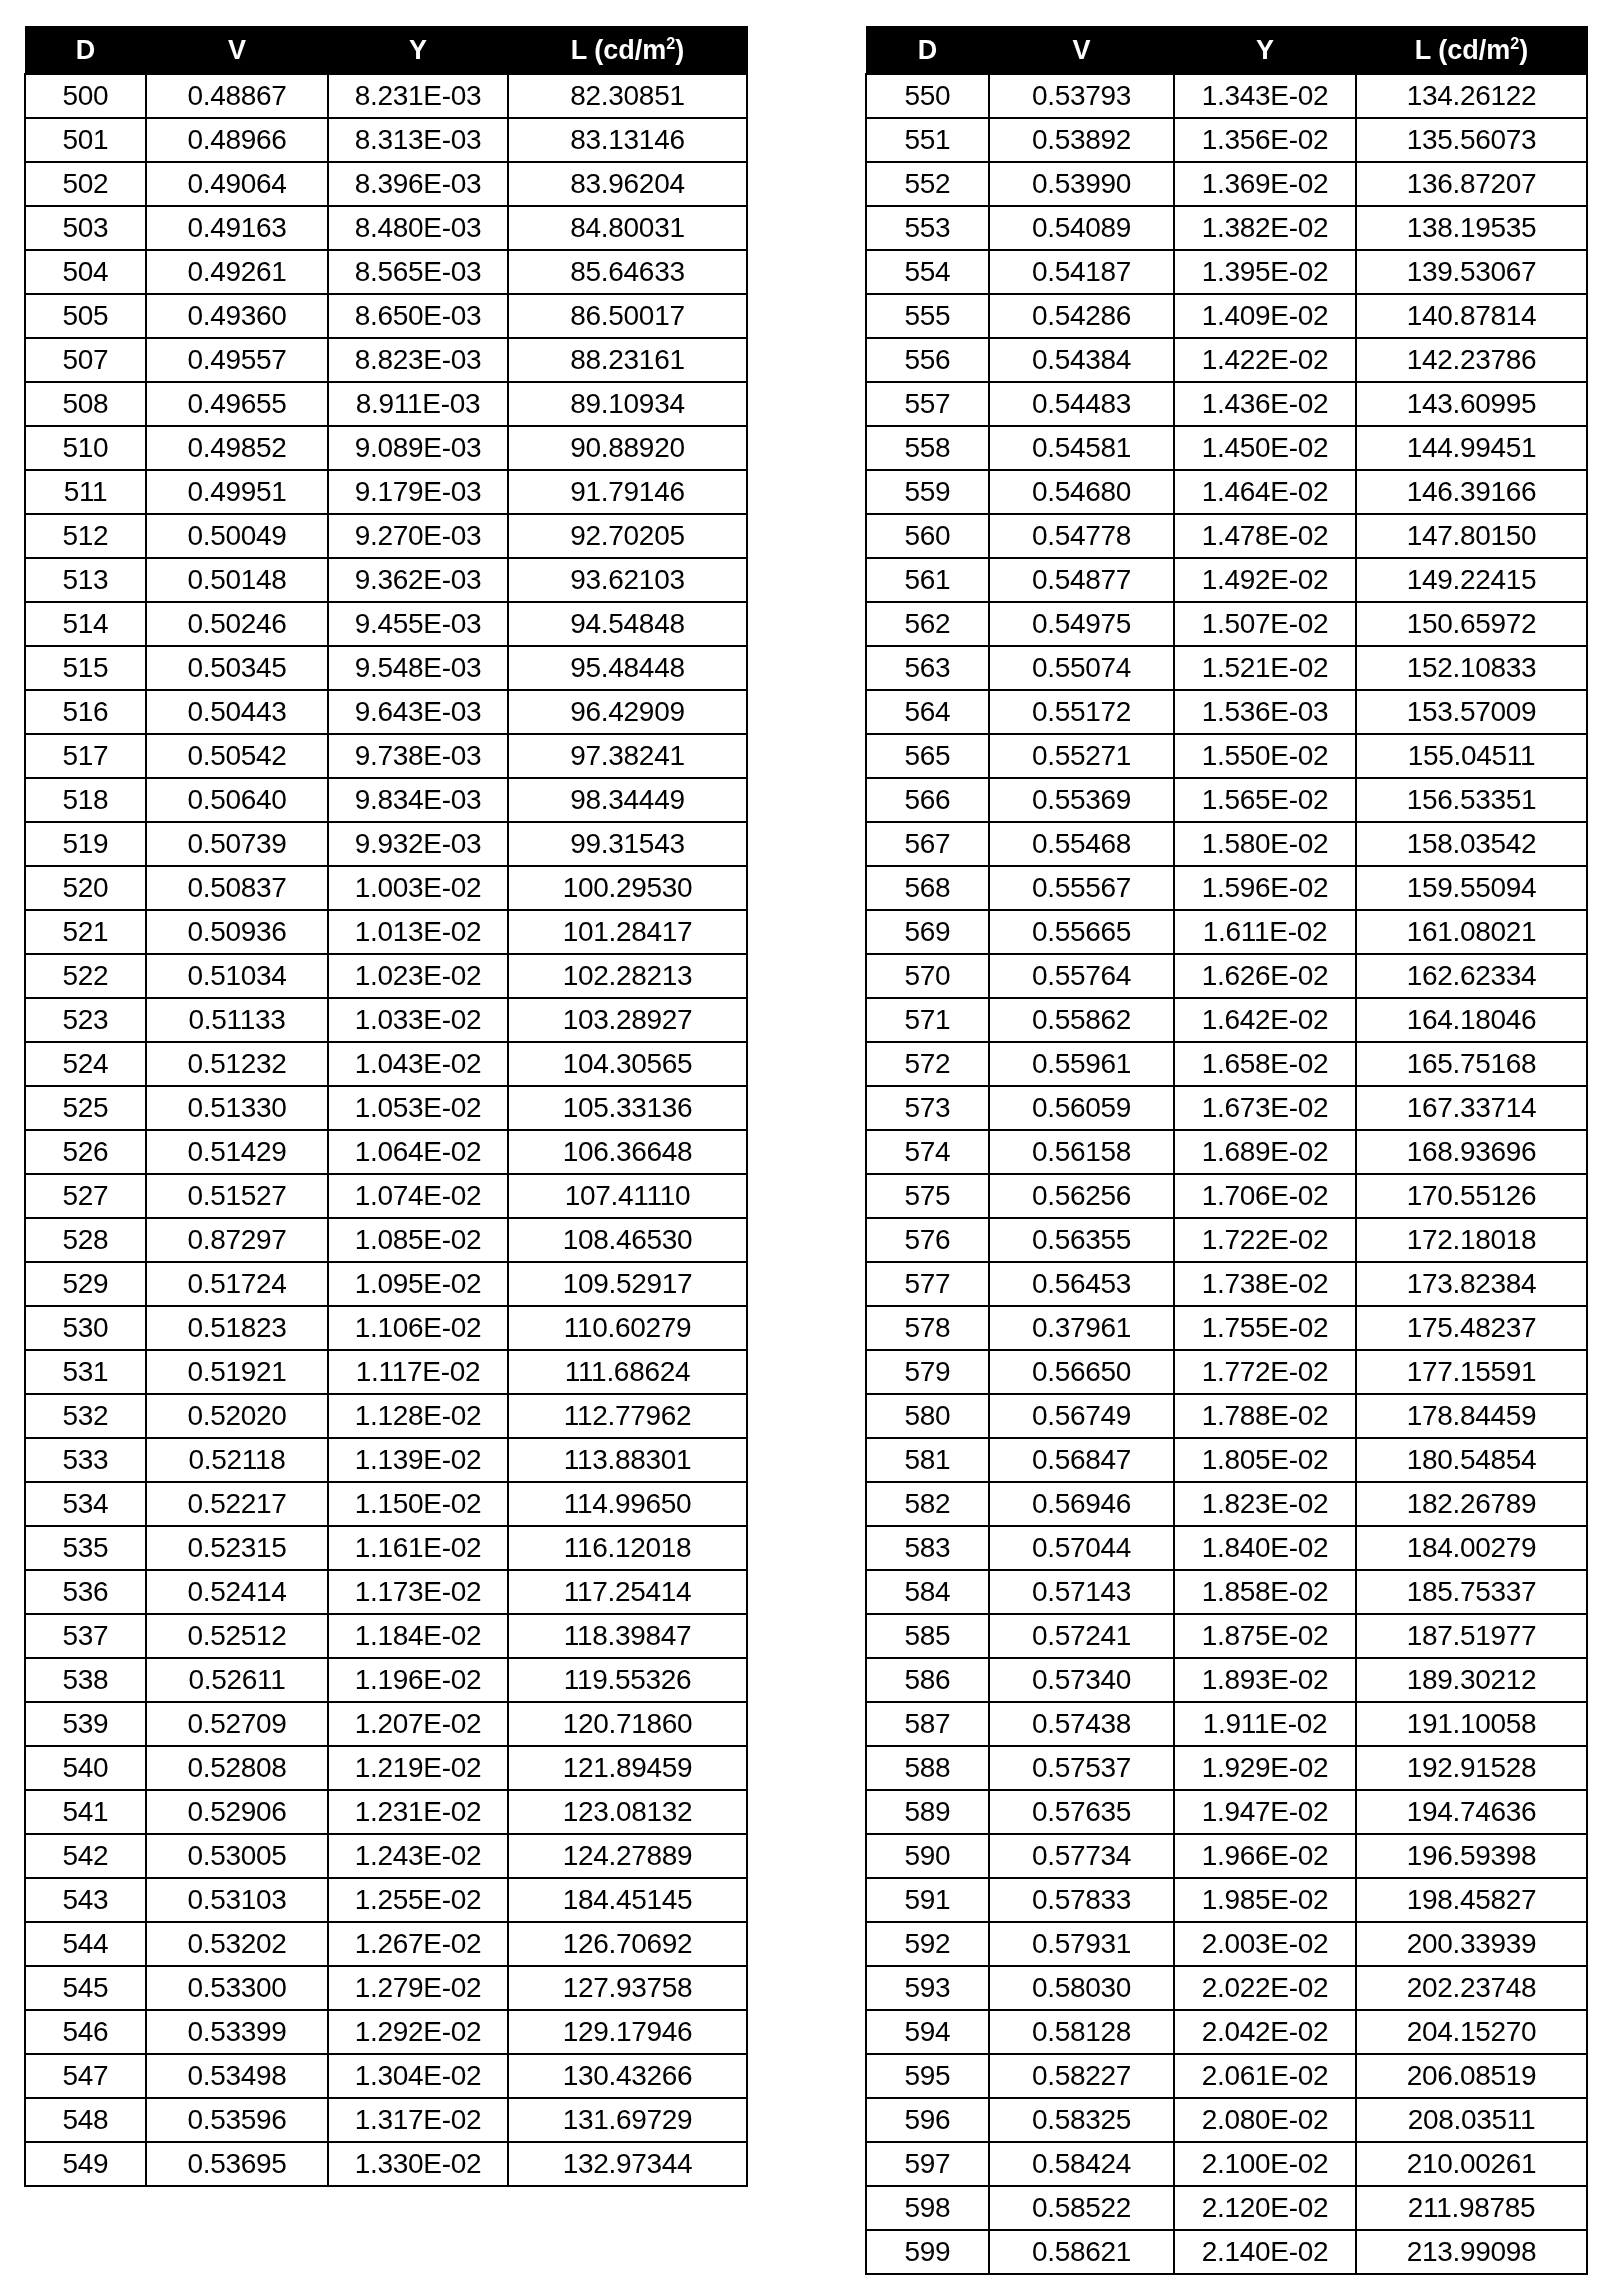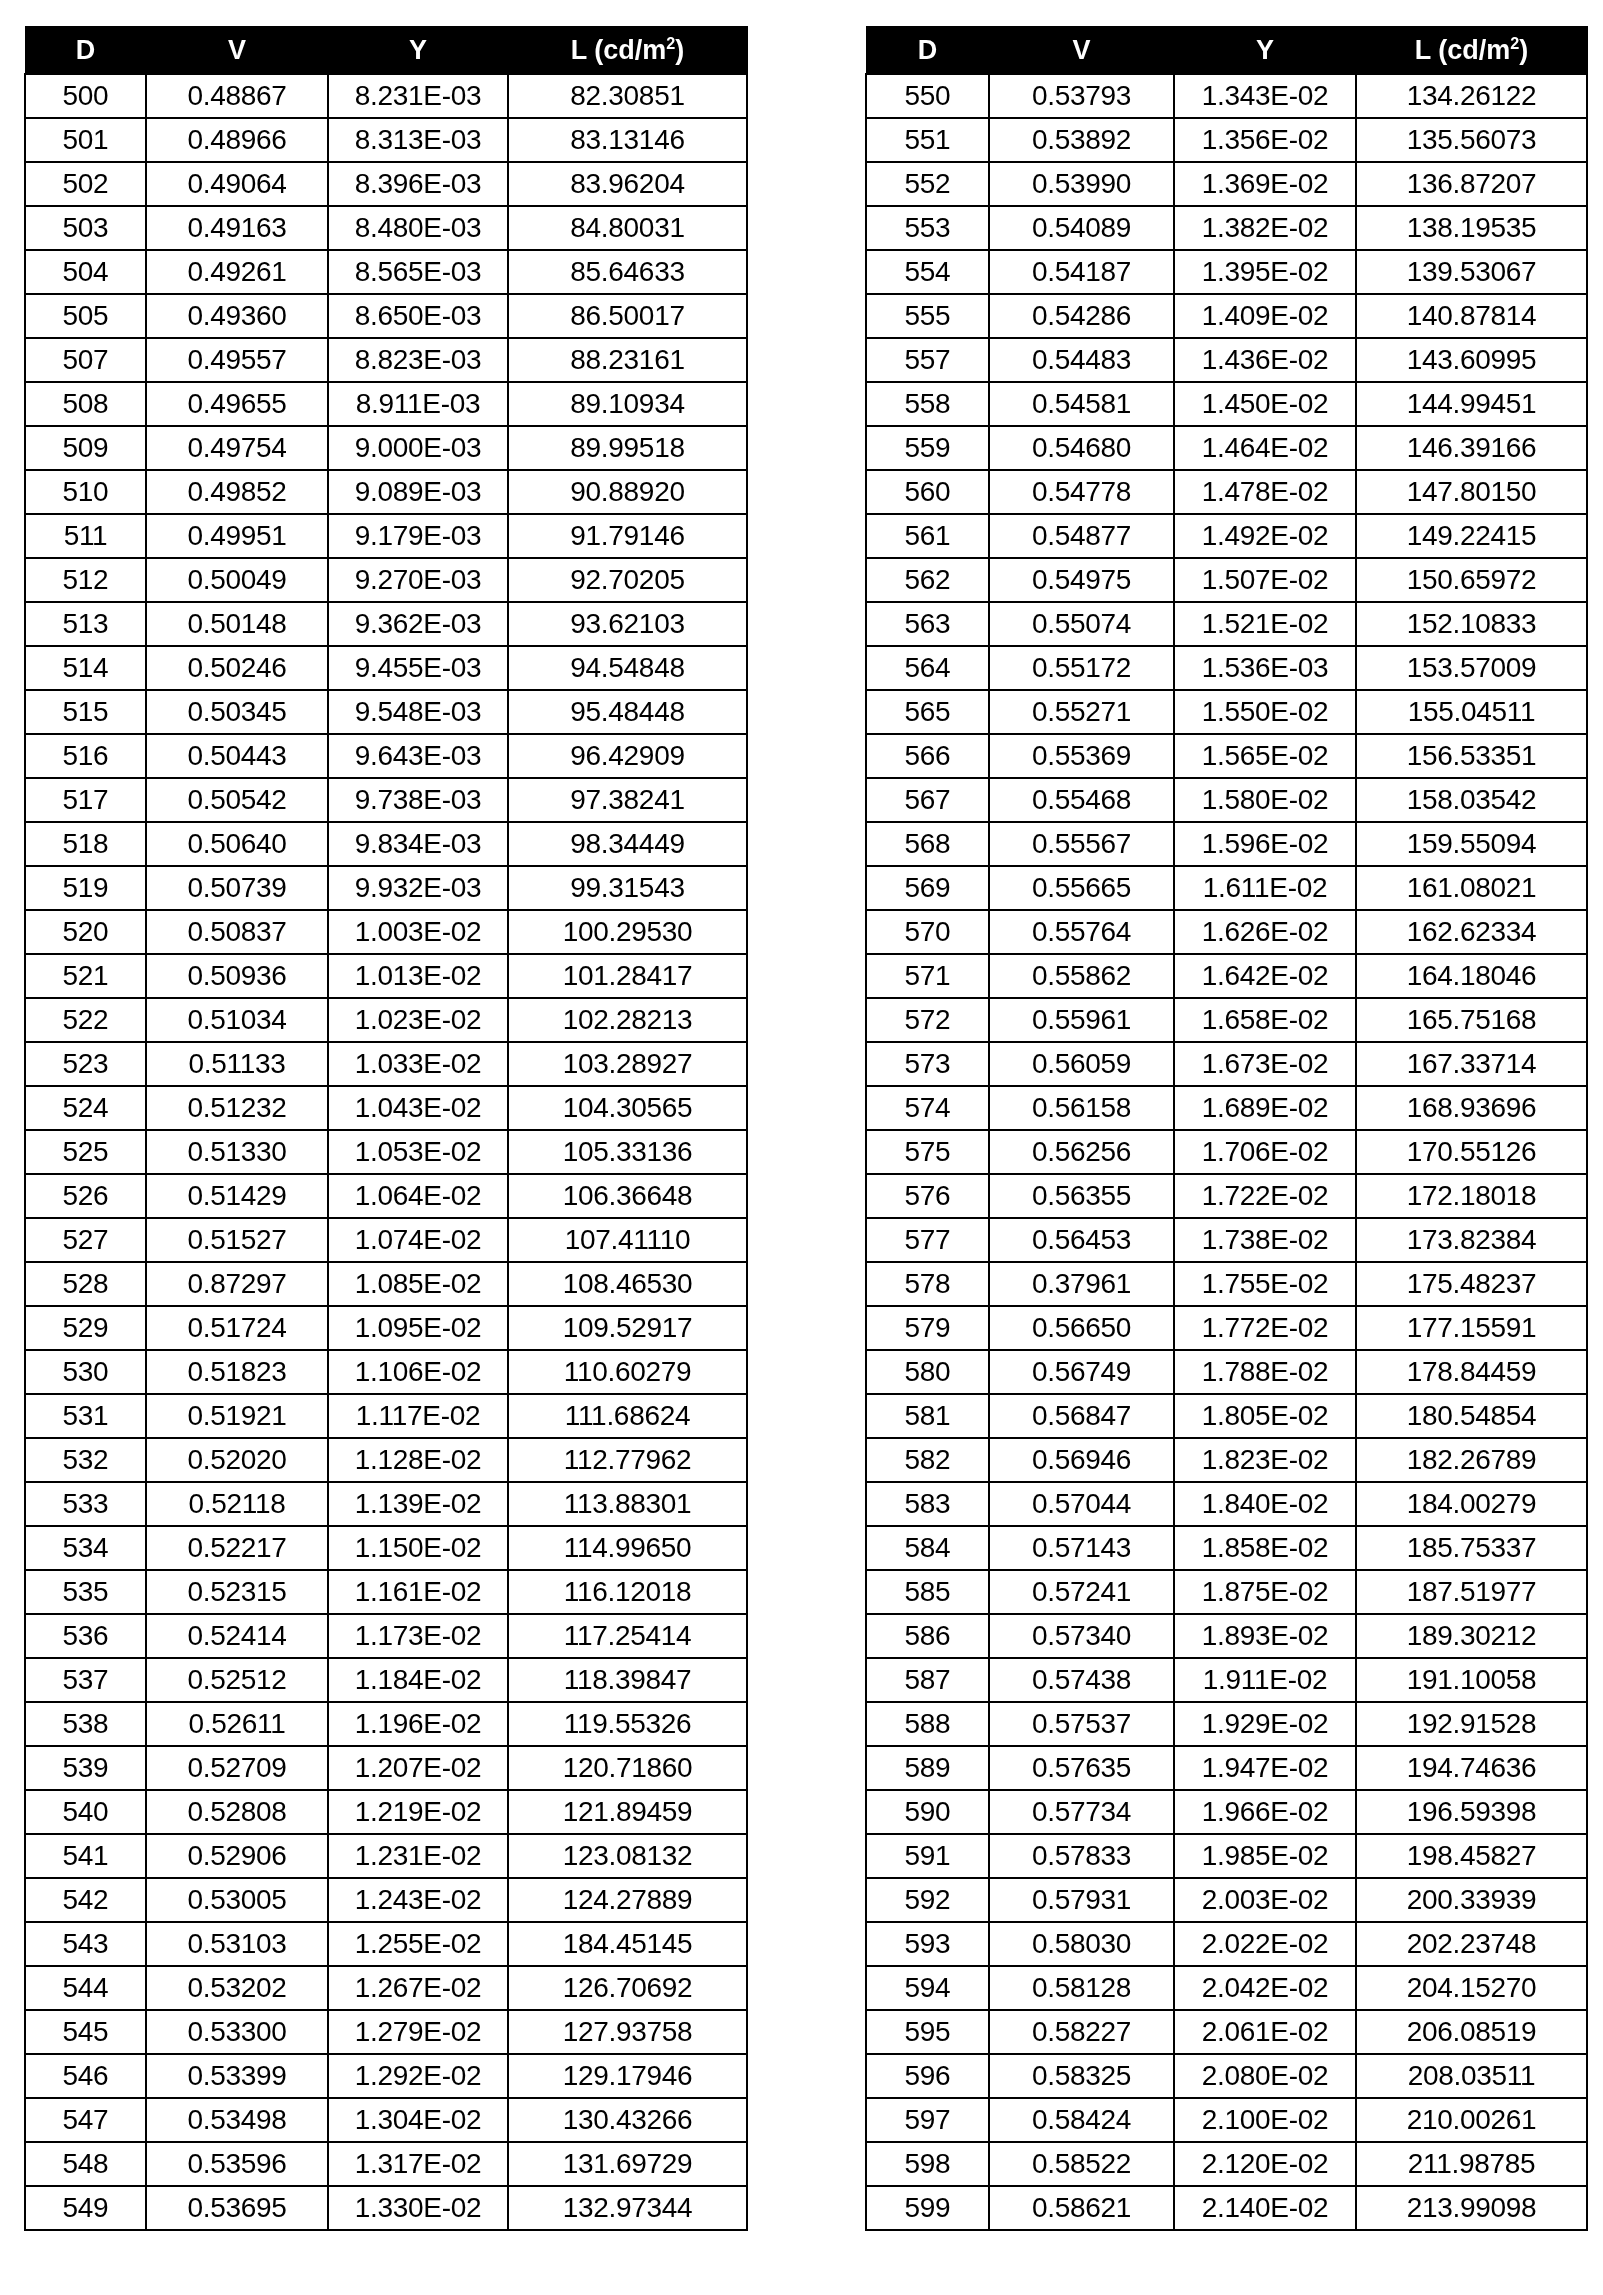--- a/index.html
+++ b/index.html
@@ -74,26 +74,20 @@
         <td>8.823E-03</td>
         <td>88.23161</td>
       </tr>
       <tr>
         <td>508</td>
         <td>0.49655</td>
         <td>8.911E-03</td>
         <td>89.10934</td>
       </tr>
       <tr>
-        <td>509</td>
-        <td>0.49754</td>
-        <td>9.000E-03</td>
-        <td>89.99518</td>
-      </tr>
-      <tr>
         <td>510</td>
         <td>0.49852</td>
         <td>9.089E-03</td>
         <td>90.88920</td>
       </tr>
       <tr>
         <td>511</td>
         <td>0.49951</td>
         <td>9.179E-03</td>
         <td>91.79146</td>
@@ -375,20 +369,26 @@
         <td>1.395E-02</td>
         <td>139.53067</td>
       </tr>
       <tr>
         <td>555</td>
         <td>0.54286</td>
         <td>1.409E-02</td>
         <td>140.87814</td>
       </tr>
       <tr>
+        <td>556</td>
+        <td>0.54384</td>
+        <td>1.422E-02</td>
+        <td>142.23786</td>
+      </tr>
+      <tr>
         <td>557</td>
         <td>0.54483</td>
         <td>1.436E-02</td>
         <td>143.60995</td>
       </tr>
       <tr>
         <td>558</td>
         <td>0.54581</td>
         <td>1.450E-02</td>
         <td>144.99451</td>

